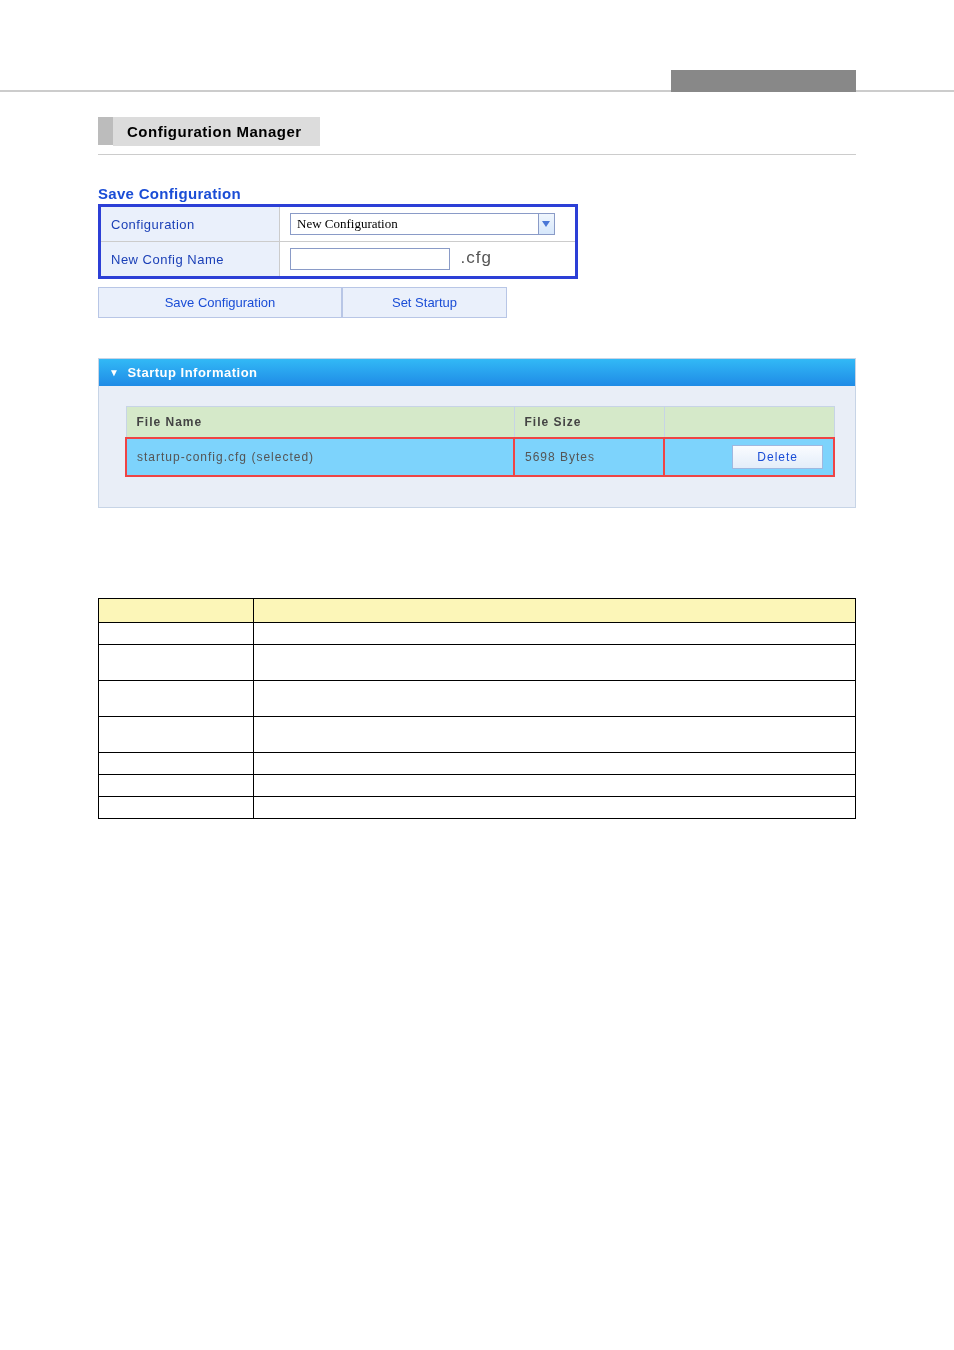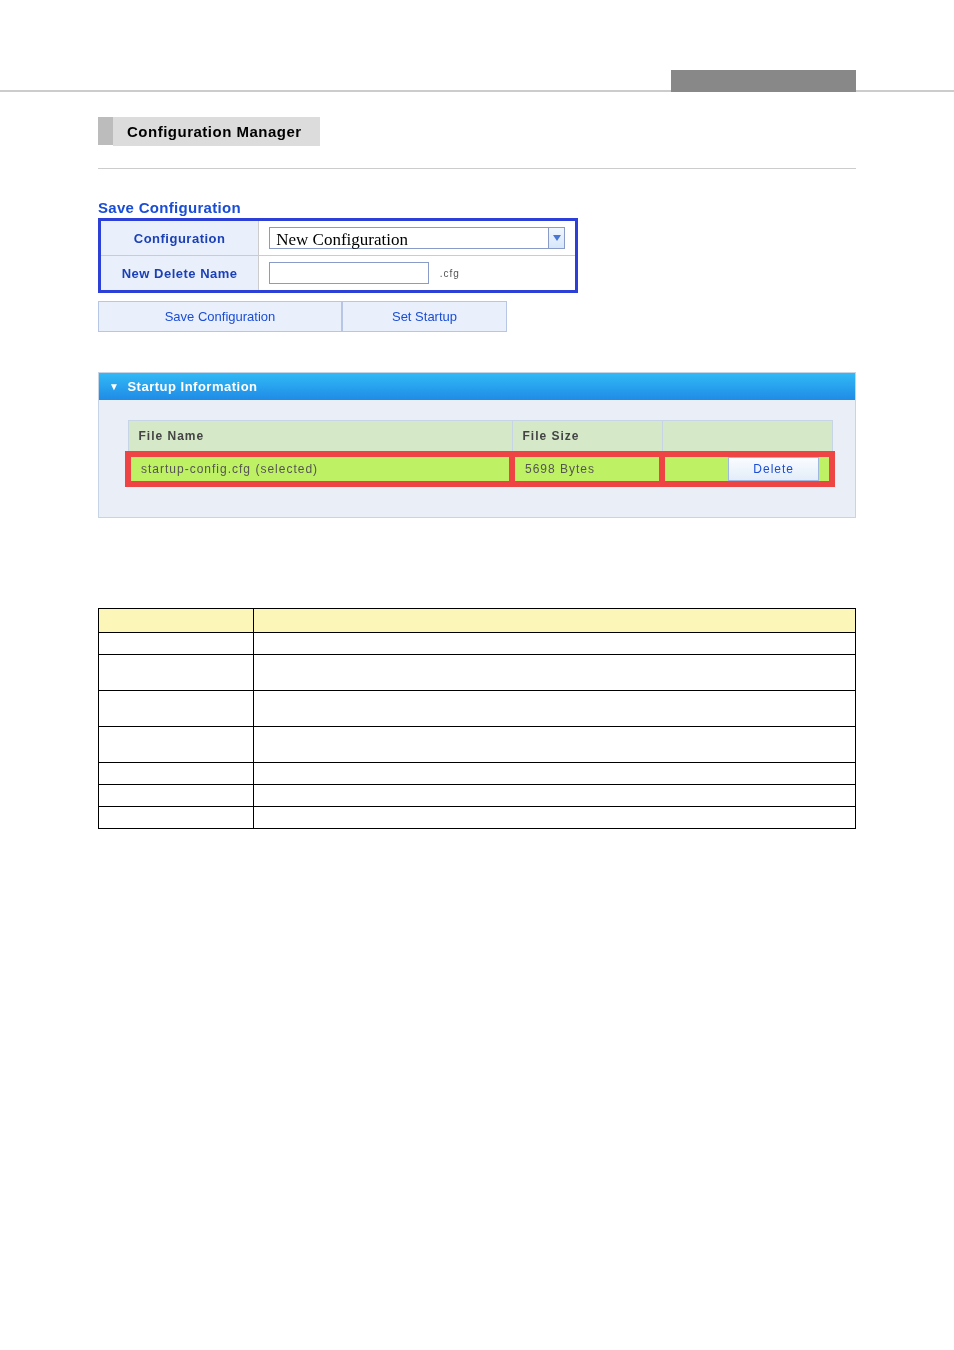--- a/index.html
+++ b/index.html
@@ -22,21 +22,21 @@
       width: 185px;
       height: 22px;
       background: #888;
     }
     .content-area {
       padding: 25px 98px 40px 98px;
     }
     .page-title-bar {
       display: inline-flex;
       align-items: flex-start;
-      margin-bottom: 22px;
+      margin-bottom: 8px;
     }
     .page-title-bar .gray-left {
       width: 15px;
       height: 28px;
       background: #bcbcbc;
     }
     .page-title-bar .title-main {
       background: #dcdcdc;
       color: #000;
       font-weight: bold;
@@ -60,38 +60,38 @@
       border-collapse: collapse;
       width: 480px;
     }
     .config-table td {
       border: 1px solid #ccc;
       padding: 6px 10px;
     }
     .config-table td.label {
       background: #eaf0fb;
       color: #1a3fb6;
-      font-weight: bold;
-      text-align: center;
+      font-weight: normal;
+      text-align: left;
       width: 180px;
       letter-spacing: 0.5px;
       font-size: 13px;
     }
     .config-table td.field {
       background: #fff;
     }
     .select-box {
       display: inline-flex;
       border: 1px solid #8a9bc7;
       height: 22px;
       align-items: stretch;
     }
     .select-box .sel-text {
       font-family: "Times New Roman", serif;
-      font-size: 17px;
+      font-size: 13px;
       padding: 2px 140px 2px 6px;
       white-space: nowrap;
     }
     .select-box .sel-arrow {
       width: 16px;
       border-left: 1px solid #8a9bc7;
       background: linear-gradient(#f0f6fd, #d6e7fb);
       display: flex;
       align-items: center;
       justify-content: center;
@@ -99,21 +99,21 @@
     .select-box .sel-arrow svg { display:block; }
     .input-box {
       border: 1px solid #8a9bc7;
       height: 22px;
       width: 160px;
       display: inline-block;
       vertical-align: middle;
       background: #fff;
     }
     .cfg-suffix {
-      font-size: 10px;
+      font-size: 17px;
       color: #555;
       letter-spacing: 1px;
       margin-left: 6px;
     }
     .button-row {
       display: flex;
       margin-top: 8px;
     }
     .flat-button {
       background: #eaf0fb;
@@ -158,24 +158,24 @@
     }
     .info-table th {
       background: #d5e9c9;
       color: #444;
       text-align: left;
       padding: 8px 10px;
       font-weight: bold;
       border: 1px solid #c7d4e6;
     }
     .info-table td {
-      background: #bef264;
+      background: #7dd3fc;
       color: #555;
-      padding: 0 10px;
-      border: 6px solid #ef4444;
+      padding: 6px 10px;
+      border: 2px solid #ef4444;
     }
     .info-table td.action {
       width: 170px;
       text-align: right;
     }
     .delete-btn {
       display: inline-block;
       background: linear-gradient(#fafcff, #e3edf9);
       border: 1px solid #9eb8e0;
       color: #1a4dd6;
@@ -226,21 +226,21 @@
           <div class="sel-text">New Configuration</div>
           <div class="sel-arrow">
             <svg width="8" height="6" viewBox="0 0 8 6">
                   <path d="M0 0 L8 0 L4 6 Z" fill="#4a77d6"></path>
                 </svg>
           </div>
         </div>
       </td>
     </tr>
     <tr>
-      <td class="label">New Delete Name</td>
+      <td class="label">New Config Name</td>
       <td class="field">
         <span class="input-box"></span>
         <span class="cfg-suffix">.cfg</span>
       </td>
     </tr>
   </tbody>
     </table>
 
   <div class="button-row">
     <div class="flat-button w1">Save Configuration</div>

